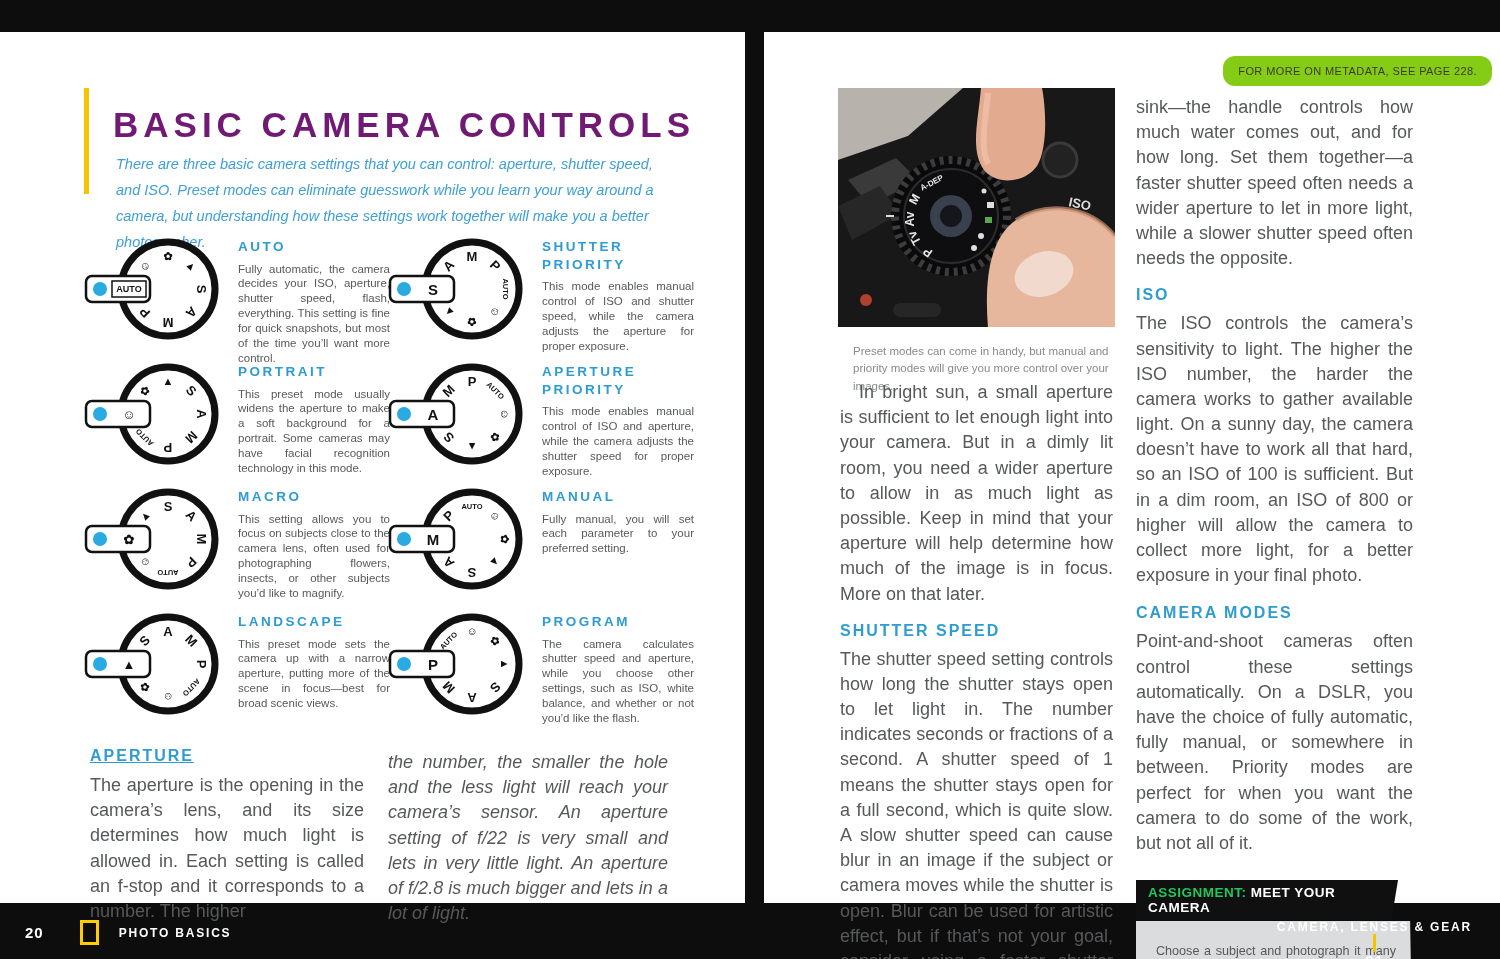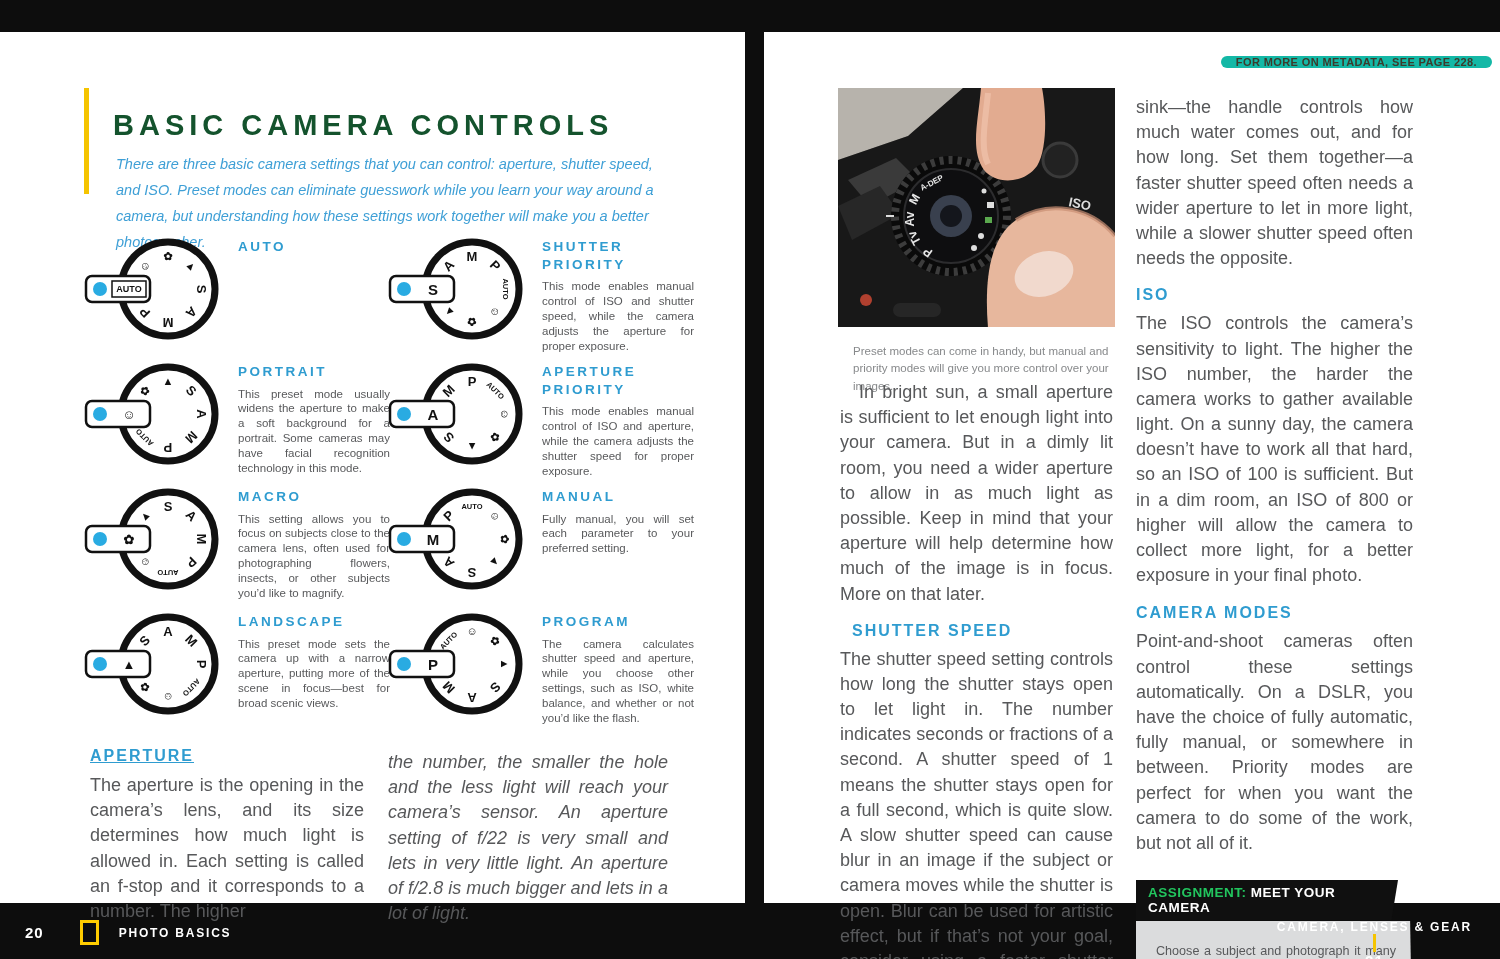--- a/index.html
+++ b/index.html
@@ -4,50 +4,50 @@
 <style>
   html,body{margin:0;padding:0;background:#e8e8e8;}
   .spread{position:relative;width:1500px;height:959px;background:#ffffff;overflow:hidden;
           font-family:"Liberation Sans",sans-serif;color:#58595b;}
   .bar-top{position:absolute;left:0;top:0;width:1500px;height:32px;background:#0d0d0d;}
   .bar-bottom{position:absolute;left:0;top:903px;width:1500px;height:56px;background:#0d0d0d;}
   .gutter{position:absolute;left:745px;top:0;width:19px;height:959px;background:#0d0d0d;}
 
   
   .title-rule{position:absolute;left:84px;top:88px;width:5px;height:106px;background:#F5C400;}
-  .page-title{position:absolute;left:113px;top:90px;font-size:29px;font-weight:800;letter-spacing:5px;
-              color:#14532d;white-space:nowrap;}
+  .page-title{position:absolute;left:113px;top:82px;font-size:35px;font-weight:800;letter-spacing:5px;
+              color:#701a75;white-space:nowrap;}
   .intro{position:absolute;left:116px;top:136px;width:556px;font-size:14.5px;font-style:italic;
          color:#3E9FD6;line-height:1.8;}
 
   
   .mode-cell{position:absolute;display:flex;width:312px;height:122px;}
   .dial{width:150px;height:122px;flex:none;}
   .mode-text{margin-left:4px;padding-top:10px;width:152px;}
   .mode-name{margin:0 0 6px 0;font-size:13.5px;font-weight:bold;letter-spacing:2.5px;color:#2F9CD0;line-height:1.3;}
   .mode-desc{margin:0;font-size:11.5px;line-height:1.3;color:#58595b;text-align:justify;}
 
   
   .sec-heading{font-size:16px;font-weight:bold;letter-spacing:2px;color:#2F9CD0;margin:0;}
   .aperture-heading{position:absolute;left:90px;top:747px;text-decoration:underline;}
   .body-text{font-size:18px;line-height:1.4;color:#57585a;text-align:justify;margin:0;}
   .aperture-col1{position:absolute;left:90px;top:773px;width:274px;}
   .aperture-col2{position:absolute;left:388px;top:750px;width:280px;font-style:italic;}
 
   
-  .ref-banner{position:absolute;top:56px;right:8px;background:#14b8a6;border-radius:12px;
-              padding:0 15px;font-size:11px;font-weight:bold;color:#3d3a2c;letter-spacing:.4px;}
+  .ref-banner{position:absolute;top:56px;right:8px;background:#84cc16;border-radius:12px;
+              padding:9px 15px;font-size:11px;font-weight:normal;color:#3d3a2c;letter-spacing:.4px;}
   .photo{position:absolute;left:838px;top:88px;width:277px;height:239px;background:#8f8b86;overflow:hidden;}
   .caption{position:absolute;left:839px;top:331px;width:282px;font-size:11.5px;color:#87898b;line-height:1.55;margin-left:14px;}
 
   .col-mid{position:absolute;left:840px;top:380px;width:273px;}
   .col-right{position:absolute;left:1136px;top:95px;width:277px;}
   .col-mid p, .col-right p{margin:0;}
   .indent{text-indent:19px;}
-  .h-shutter{margin:15px 0 7px 12px;}
+  .h-shutter{margin:15px 0 7px 0;}
   .h-iso{margin:15px 0 7px 0;}
   .h-modes{margin:16px 0 7px 0;}
 
   
   .assignment{margin-top:24px;width:278px;}
   .assignment-banner{width:262px;background:#101010;color:#fff;padding:5px 10px 5px 12px;
                      font-size:13.5px;font-weight:bold;letter-spacing:.5px;
                      clip-path:polygon(0 0,100% 0,97.5% 100%,0 100%);box-sizing:border-box;}
   .assignment-banner .yellow{color:#22c55e;}
   .assignment-body{background:#DBDCDD;margin-top:1px;padding:20px 18px 22px 20px;font-size:12.6px;
@@ -84,20 +84,21 @@
           <text x="107.33452377915607" y="84.33452377915606" font-size="13" font-weight="bold" fill="#111" text-anchor="middle" dominant-baseline="central" font-family="Liberation Sans, sans-serif" transform="rotate(135 107.33452377915607 84.33452377915606)">A</text>
           <text x="84" y="94" font-size="13" font-weight="bold" fill="#111" text-anchor="middle" dominant-baseline="central" font-family="Liberation Sans, sans-serif" transform="rotate(180 84 94)">M</text>
           <text x="60.665476220843935" y="84.33452377915607" font-size="13" font-weight="bold" fill="#111" text-anchor="middle" dominant-baseline="central" font-family="Liberation Sans, sans-serif" transform="rotate(225 60.665476220843935 84.33452377915607)">P</text>
           <rect x="2" y="48" width="64" height="26" rx="6" fill="#fff" stroke="#111" stroke-width="2.5"></rect>
           <circle cx="16" cy="61" r="7" fill="#29ABE2"></circle>
           <rect x="28" y="53" width="34" height="16" fill="none" stroke="#111" stroke-width="1.5"></rect>
           <text x="45" y="61" font-size="9" font-weight="bold" fill="#111" text-anchor="middle" dominant-baseline="central" font-family="Liberation Sans, sans-serif">AUTO</text>
         </svg></div>
     <div class="mode-text">
         <h3 class="mode-name">AUTO</h3>
+    <p class="mode-desc">Fully automatic, the camera decides your ISO, aperture, shutter speed, flash, everything. This setting is fine for quick snapshots, but most of the time you’ll want more control.</p>
       </div>
   </div>
   <div class="mode-cell" style="left:388px;top:228px;">
     <div class="dial"><svg width="150" height="122" viewBox="0 0 150 122">
           <circle cx="84" cy="61" r="47" fill="#fff" stroke="#111" stroke-width="7"></circle>
           <text x="60.665476220843935" y="37.66547622084393" font-size="13" font-weight="bold" fill="#111" text-anchor="middle" dominant-baseline="central" font-family="Liberation Sans, sans-serif" transform="rotate(-45 60.665476220843935 37.66547622084393)">A</text>
           <text x="84" y="28" font-size="13" font-weight="bold" fill="#111" text-anchor="middle" dominant-baseline="central" font-family="Liberation Sans, sans-serif" transform="rotate(0 84 28)">M</text>
           <text x="107.33452377915607" y="37.665476220843935" font-size="13" font-weight="bold" fill="#111" text-anchor="middle" dominant-baseline="central" font-family="Liberation Sans, sans-serif" transform="rotate(45 107.33452377915607 37.665476220843935)">P</text>
           <text x="117" y="61" font-size="7.5" font-weight="bold" fill="#111" text-anchor="middle" dominant-baseline="central" font-family="Liberation Sans, sans-serif" transform="rotate(90 117 61)">AUTO</text>
           <text x="107.33452377915607" y="84.33452377915606" font-size="11" font-weight="bold" fill="#111" text-anchor="middle" dominant-baseline="central" font-family="Liberation Sans, sans-serif" transform="rotate(135 107.33452377915607 84.33452377915606)">☺</text>

